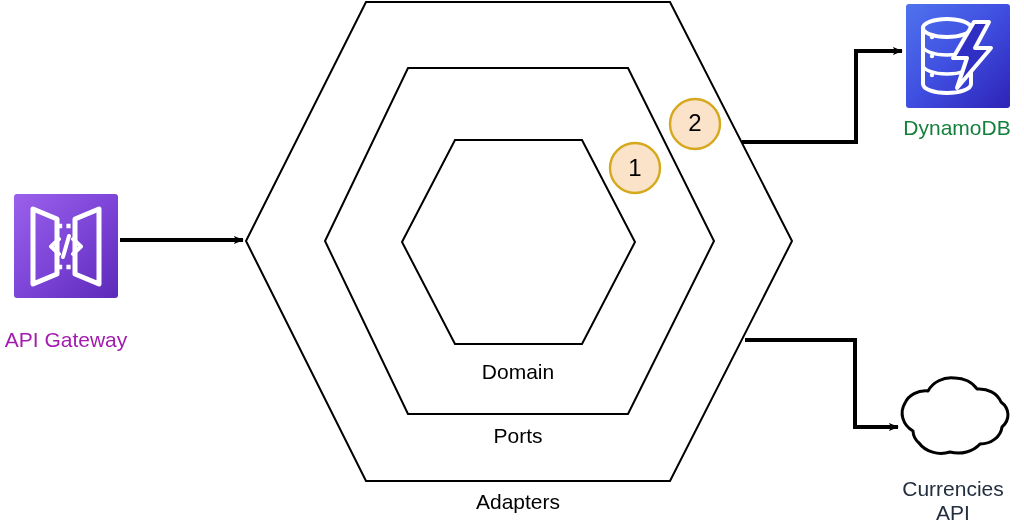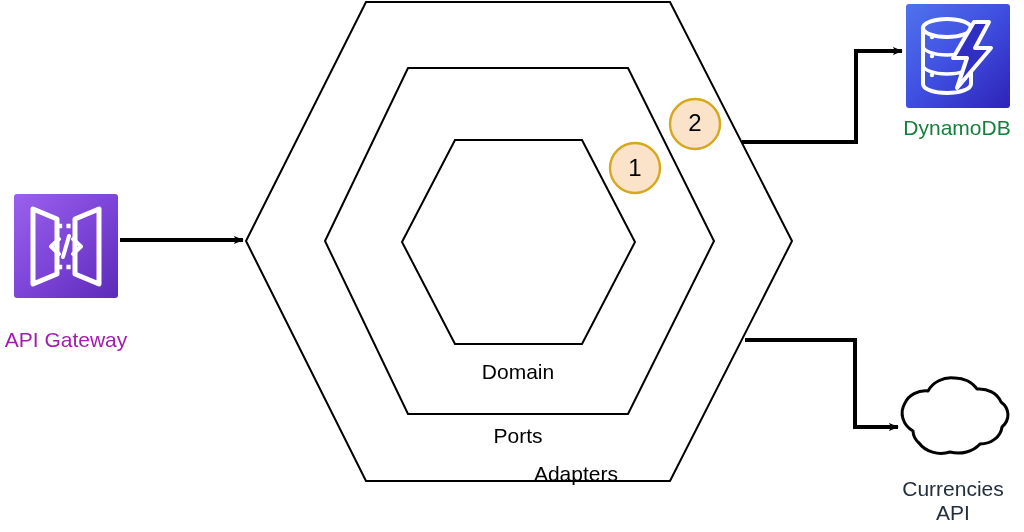--- a/index.html
+++ b/index.html
@@ -56,21 +56,21 @@
   }
   .ring-label {
     position: absolute;
     text-align: center;
     font-size: 21px;
     color: #000000;
     pointer-events: none;
   }
   #label-domain   { left: 418px; top: 352px; width: 200px; margin-top: 8px; }
   #label-ports    { left: 418px; top: 424px; width: 200px; }
-  #label-adapters { left: 418px; top: 462px; width: 200px; text-align: right; }
+  #label-adapters { left: 418px; top: 490px; width: 200px; }
   .badge-num {
     position: absolute;
     font-size: 24px;
     color: #000000;
     text-align: center;
     pointer-events: none;
   }
   #badge-1-text { left: 608px; top: 154px; width: 54px; }
   #badge-2-text { left: 668px; top: 109px; width: 54px; }
 </style>

